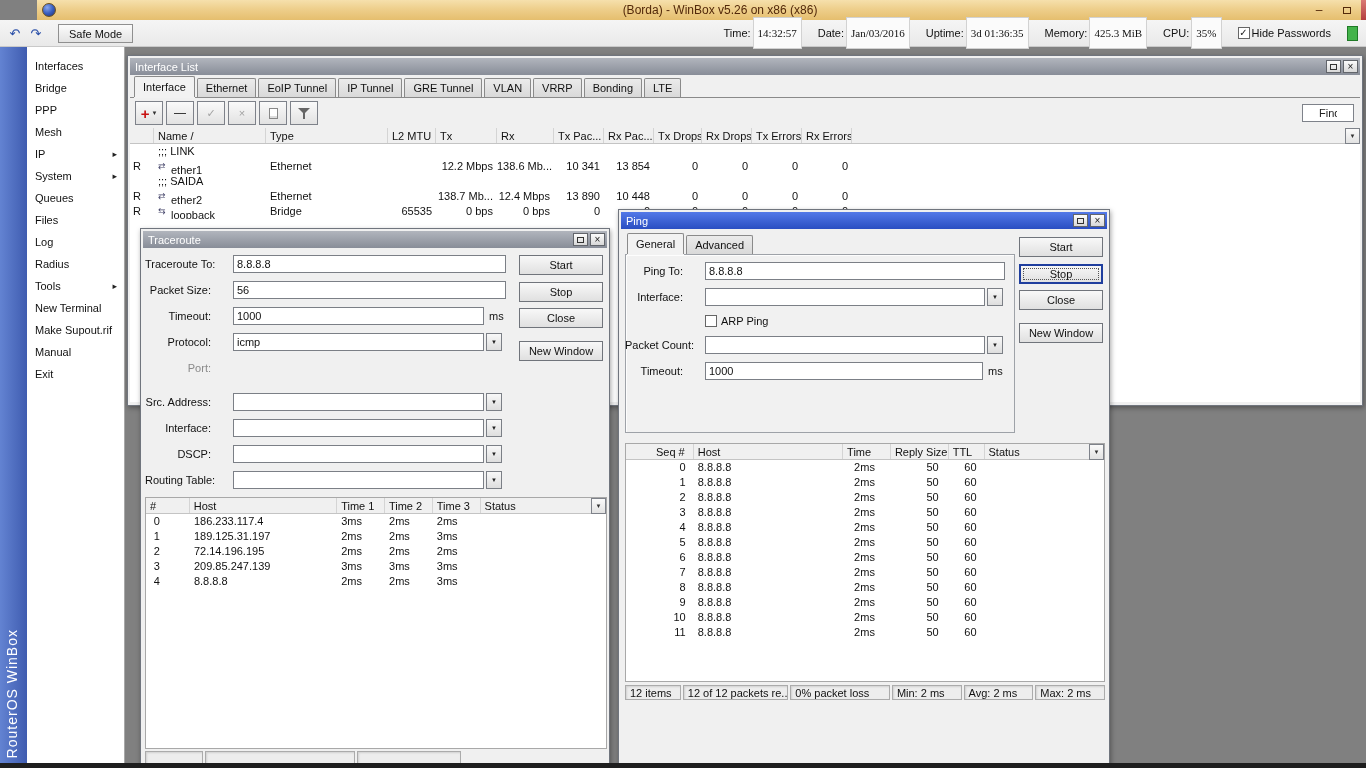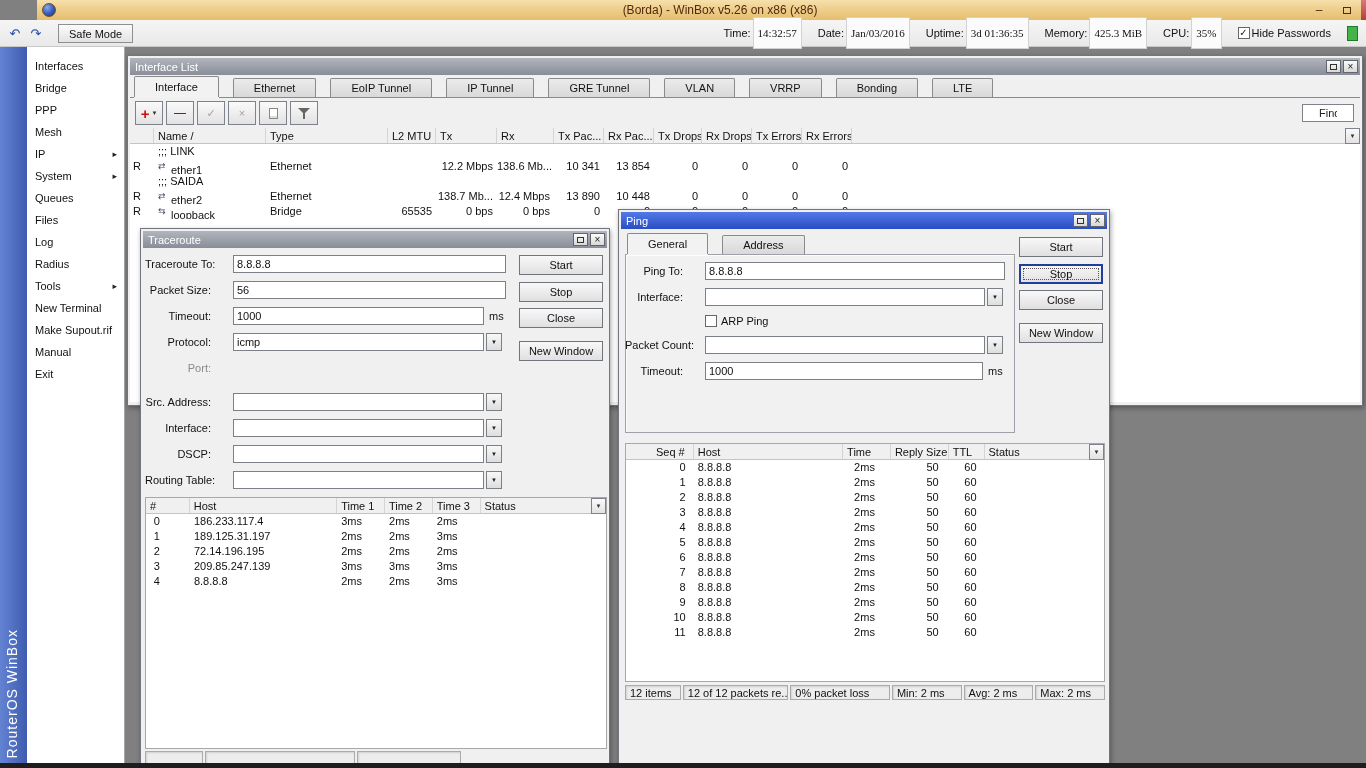--- a/index.html
+++ b/index.html
@@ -38,21 +38,21 @@
 .window{position:absolute;background:#F0F0F0;border:1px solid #70757E;box-shadow:1px 2px 5px rgba(0,0,0,.35);}
 .wtitle{position:absolute;left:2px;top:2px;right:2px;height:17px;display:flex;align-items:center;padding:0 2px 0 5px;color:#fff;}
 .wtitle.inactive{background:linear-gradient(180deg,#B1B5BD,#888D98);}
 .wtitle.active{background:linear-gradient(180deg,#5379E8,#2A4EC2);}
 .wt-label{flex:1;white-space:nowrap;}
 .wctl{width:15px;height:13px;margin-left:2px;border:1px solid #62656B;background:linear-gradient(#FCFCFC,#D8D8D8);display:flex;align-items:center;justify-content:center;color:#222;font-size:10px;line-height:1;}
 .wctl .box{width:7px;height:6px;border:1px solid #333;}
 
 
 .tabstrip{position:absolute;display:flex;align-items:flex-end;height:21px;z-index:3;}
-.tab{height:19px;padding:0 20px;display:flex;align-items:center;border:1px solid #8A8A8A;border-bottom:none;background:linear-gradient(#EBEBEB,#D9D9D9);margin-right:14px;border-radius:2px 2px 0 0;white-space:nowrap;}
+.tab{height:19px;padding:0 8px;display:flex;align-items:center;border:1px solid #8A8A8A;border-bottom:none;background:linear-gradient(#EBEBEB,#D9D9D9);margin-right:2px;border-radius:2px 2px 0 0;white-space:nowrap;}
 .tab.active{height:21px;background:#F2F2F2;box-shadow:0 1px 0 #F2F2F2;}
 .tabline{position:absolute;height:1px;background:#8A8A8A;z-index:1;}
 
 
 .pushbtn{position:absolute;width:84px;height:20px;border:1px solid #70747B;background:linear-gradient(#F8F8F8,#E0E0E0);display:flex;align-items:center;justify-content:center;white-space:nowrap;}
 .pushbtn.focused{border-color:#1F3E9E;box-shadow:0 0 0 1px #1F3E9E inset;}
 .pushbtn.focused::after{content:"";position:absolute;inset:3px;border:1px dotted #555;}
 input{font-family:inherit;font-size:11px;color:#111;}
 .tinput{height:18px;border:1px solid #7B7F86;background:#fff;padding:0 3px;}
 .tinput.disabled{background:#F2F2F2;}
@@ -534,21 +534,21 @@
           <span class="box"></span>
         </span>
       <span class="wctl">×</span>
     </div>
     <div id="ping-panel"></div>
     <div class="tabstrip" id="ping-tabs">
       <div class="tab active">
           <span>General</span>
         </div>
       <div class="tab">
-          <span>Address</span>
+          <span>Advanced</span>
         </div>
     </div>
     <div id="ping-form">
       <div class="frow">
           <span class="flabel">Ping To:</span>
           <input class="tinput w-pingfull" value="8.8.8.8" style="">
         </div>
       <div class="frow">
           <span class="flabel">Interface:</span>
           <input class="tinput w-pingdd" style="">

